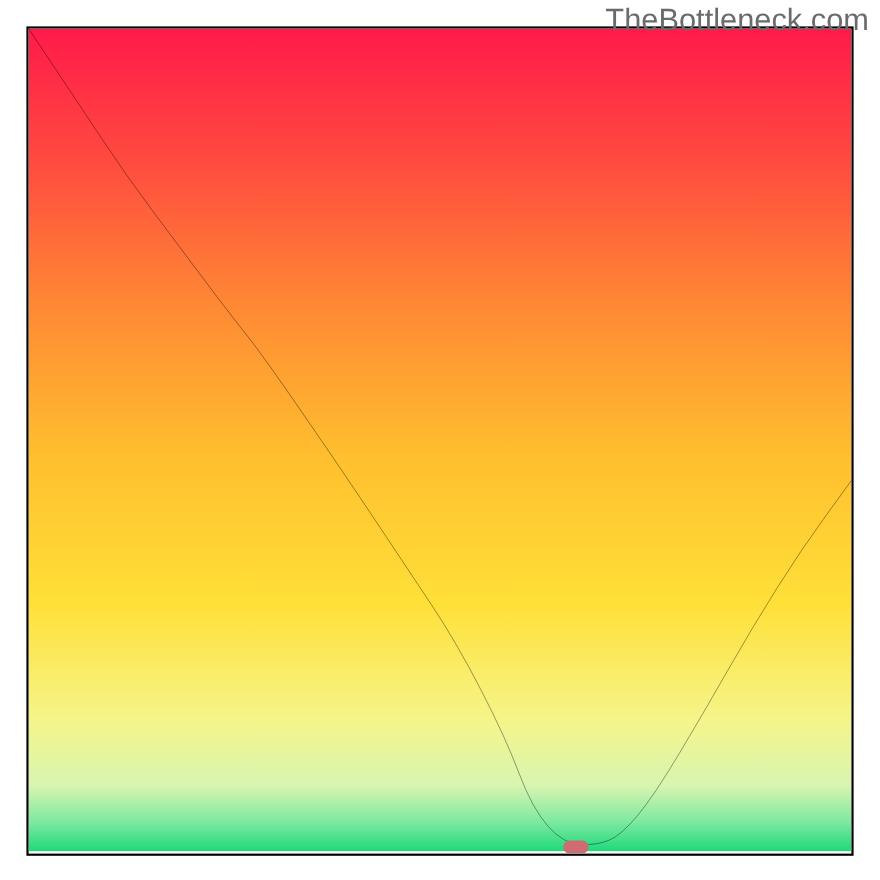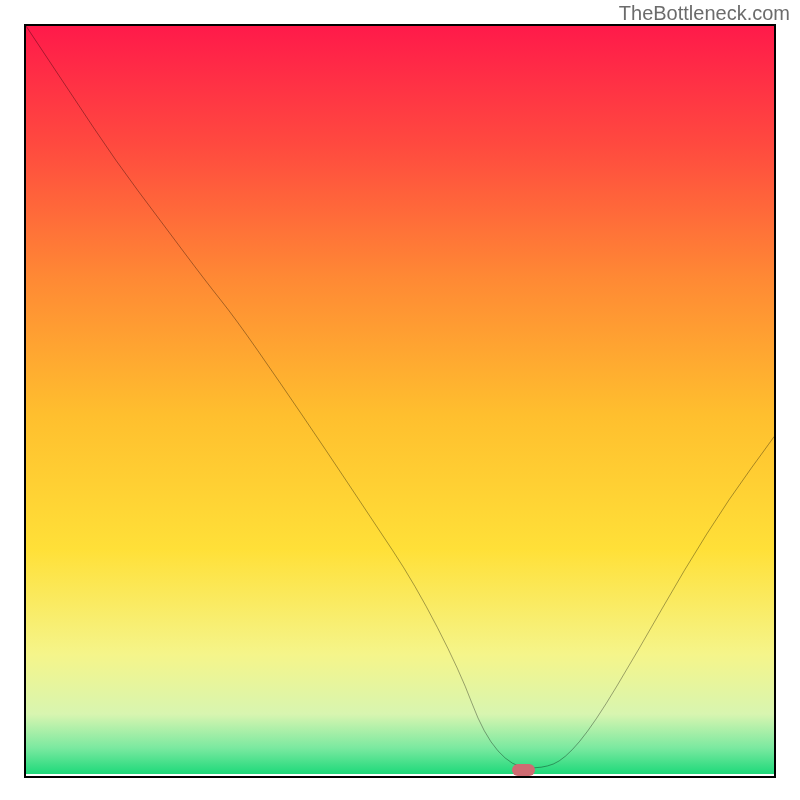--- a/index.html
+++ b/index.html
@@ -13,21 +13,21 @@
   .chart-container {
     position: relative;
     width: 800px;
     height: 800px;
   }
   .watermark {
     position: absolute;
     top: 2px;
     right: 10px;
     font-family: Arial, Helvetica, sans-serif;
-    font-size: 20px;
+    font-size: 28px;
     font-weight: 500;
     color: #6b6b6b;
     z-index: 10;
   }
   .plot-area {
     position: absolute;
     left: 24px;
     top: 24px;
     width: 752px;
     height: 754px;

